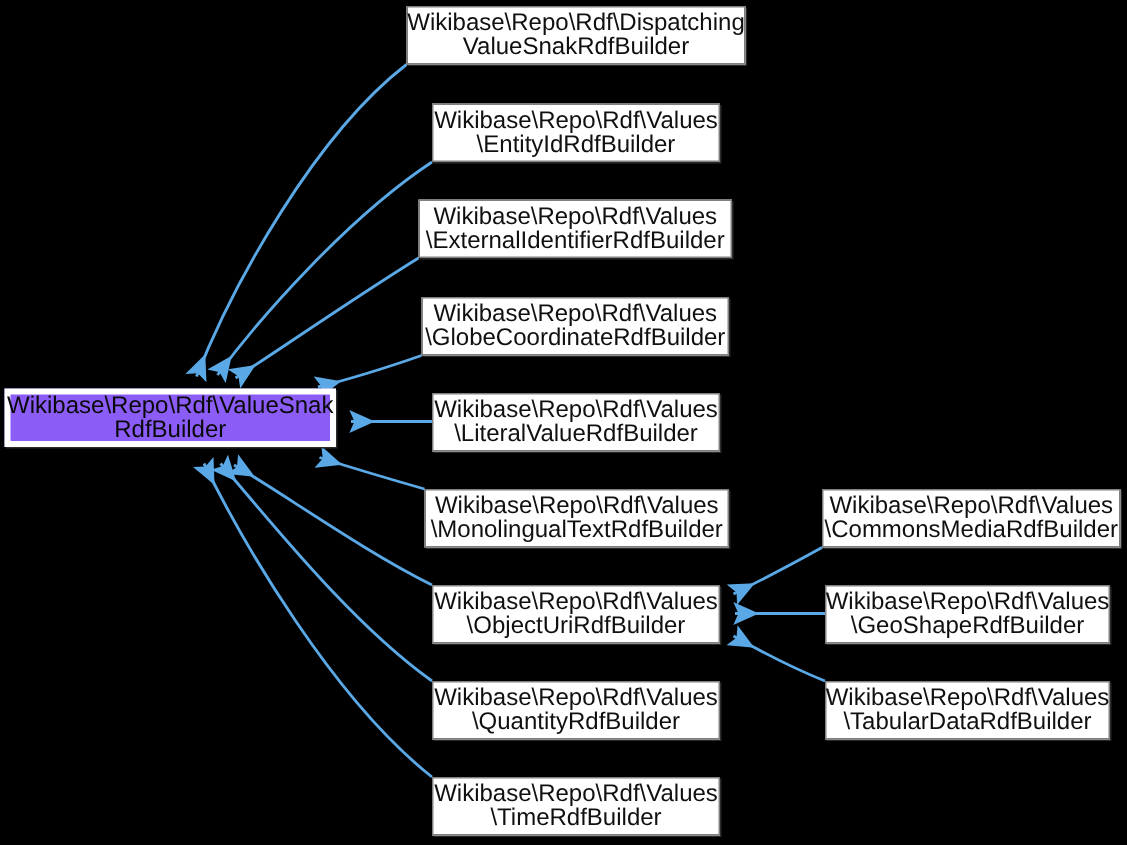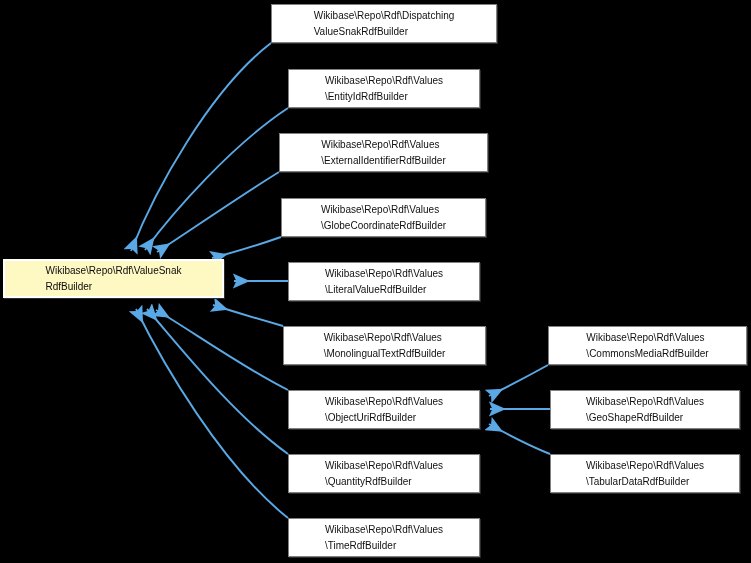--- a/index.html
+++ b/index.html
@@ -28,31 +28,31 @@
   }
   .node {
     position: absolute;
     box-sizing: border-box;
     background: #ffffff;
     border: 1px solid #808080;
     box-shadow: 1px 1px 0 0 #2b2b2b;
     display: flex;
     align-items: center;
     justify-content: center;
-    text-align: left;
+    text-align: center;
     color: #101010;
-    font-size: 10px;
+    font-size: 16px;
     line-height: 16px;
     letter-spacing: 0px;
     white-space: pre-line;
     z-index: 3;
   }
   .node.root {
-    background: #fef9c3;
-    border: 2px solid #ffffff;
+    background: #8b5cf6;
+    border: 4px solid #ffffff;
     color: #0a0a0a;
   }
   .node-label {
     display: block;
     white-space: pre-line;
     padding: 0 4px;
   }
 </style>
 </head>
 <body>

